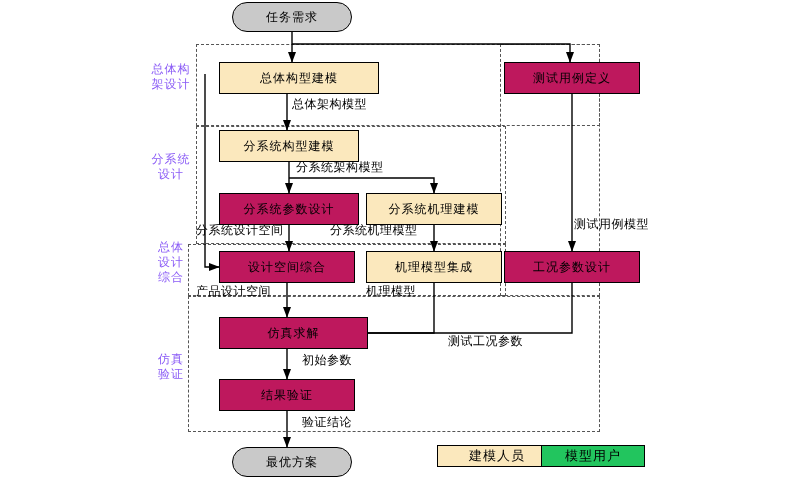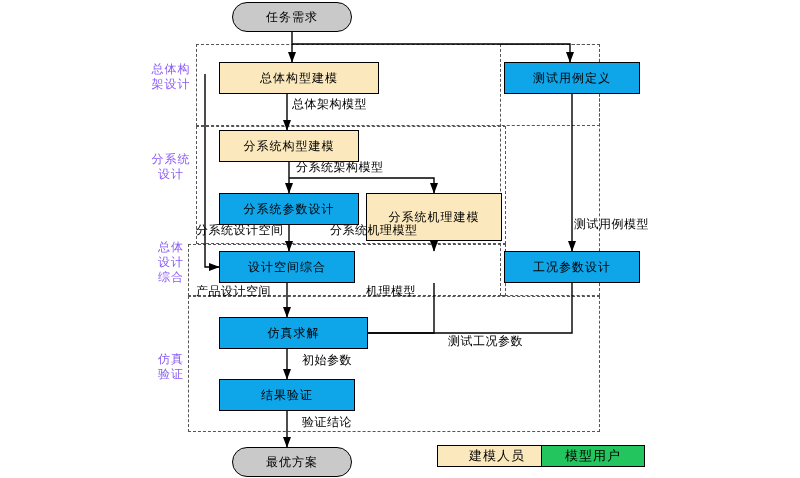--- a/index.html
+++ b/index.html
@@ -26,21 +26,21 @@
     font-size: 12px;
     color: #000;
     text-align: center;
     line-height: 1.2;
     letter-spacing: 1px;
   }
   .box {
     border: 1px solid #000;
   }
   .box.yellow { background: #fbe8bd; }
-  .box.green  { background: #0ea5e9; }
+  .box.green  { background: #be185d; }
   .terminal {
     background: #c9c9c9;
     border: 1px solid #000;
     border-radius: 24px;
   }
   .grouplabel {
     position: absolute;
     font-size: 12px;
     color: #8b5cf6;
     line-height: 1.25;
@@ -161,25 +161,28 @@
   </div>
   <div class="node box green" style="left:504px; top:62px; width:136px; height:32px;">
     <span>测试用例定义</span>
   </div>
   <div class="node box yellow" style="left:219px; top:130px; width:140px; height:32px;">
     <span>分系统构型建模</span>
   </div>
   <div class="node box green" style="left:219px; top:193px; width:140px; height:32px;">
     <span>分系统参数设计</span>
   </div>
-  <div class="node box yellow" style="left:366px; top:193px; width:136px; height:48px;">
+  <div class="node box yellow" style="left:366px; top:193px; width:136px; height:32px;">
     <span>分系统机理建模</span>
   </div>
   <div class="node box green" style="left:219px; top:251px; width:136px; height:32px;font-family:Liberation Serif, serif;">
     <span>设计空间综合</span>
+  </div>
+  <div class="node box yellow" style="left:366px; top:251px; width:136px; height:32px;">
+    <span>机理模型集成</span>
   </div>
   <div class="node box green" style="left:504px; top:251px; width:136px; height:32px;">
     <span>工况参数设计</span>
   </div>
   <div class="node box green" style="left:219px; top:317px; width:149px; height:32px;">
     <span>仿真求解</span>
   </div>
   <div class="node box green" style="left:219px; top:379px; width:136px; height:32px;">
     <span>结果验证</span>
   </div>

